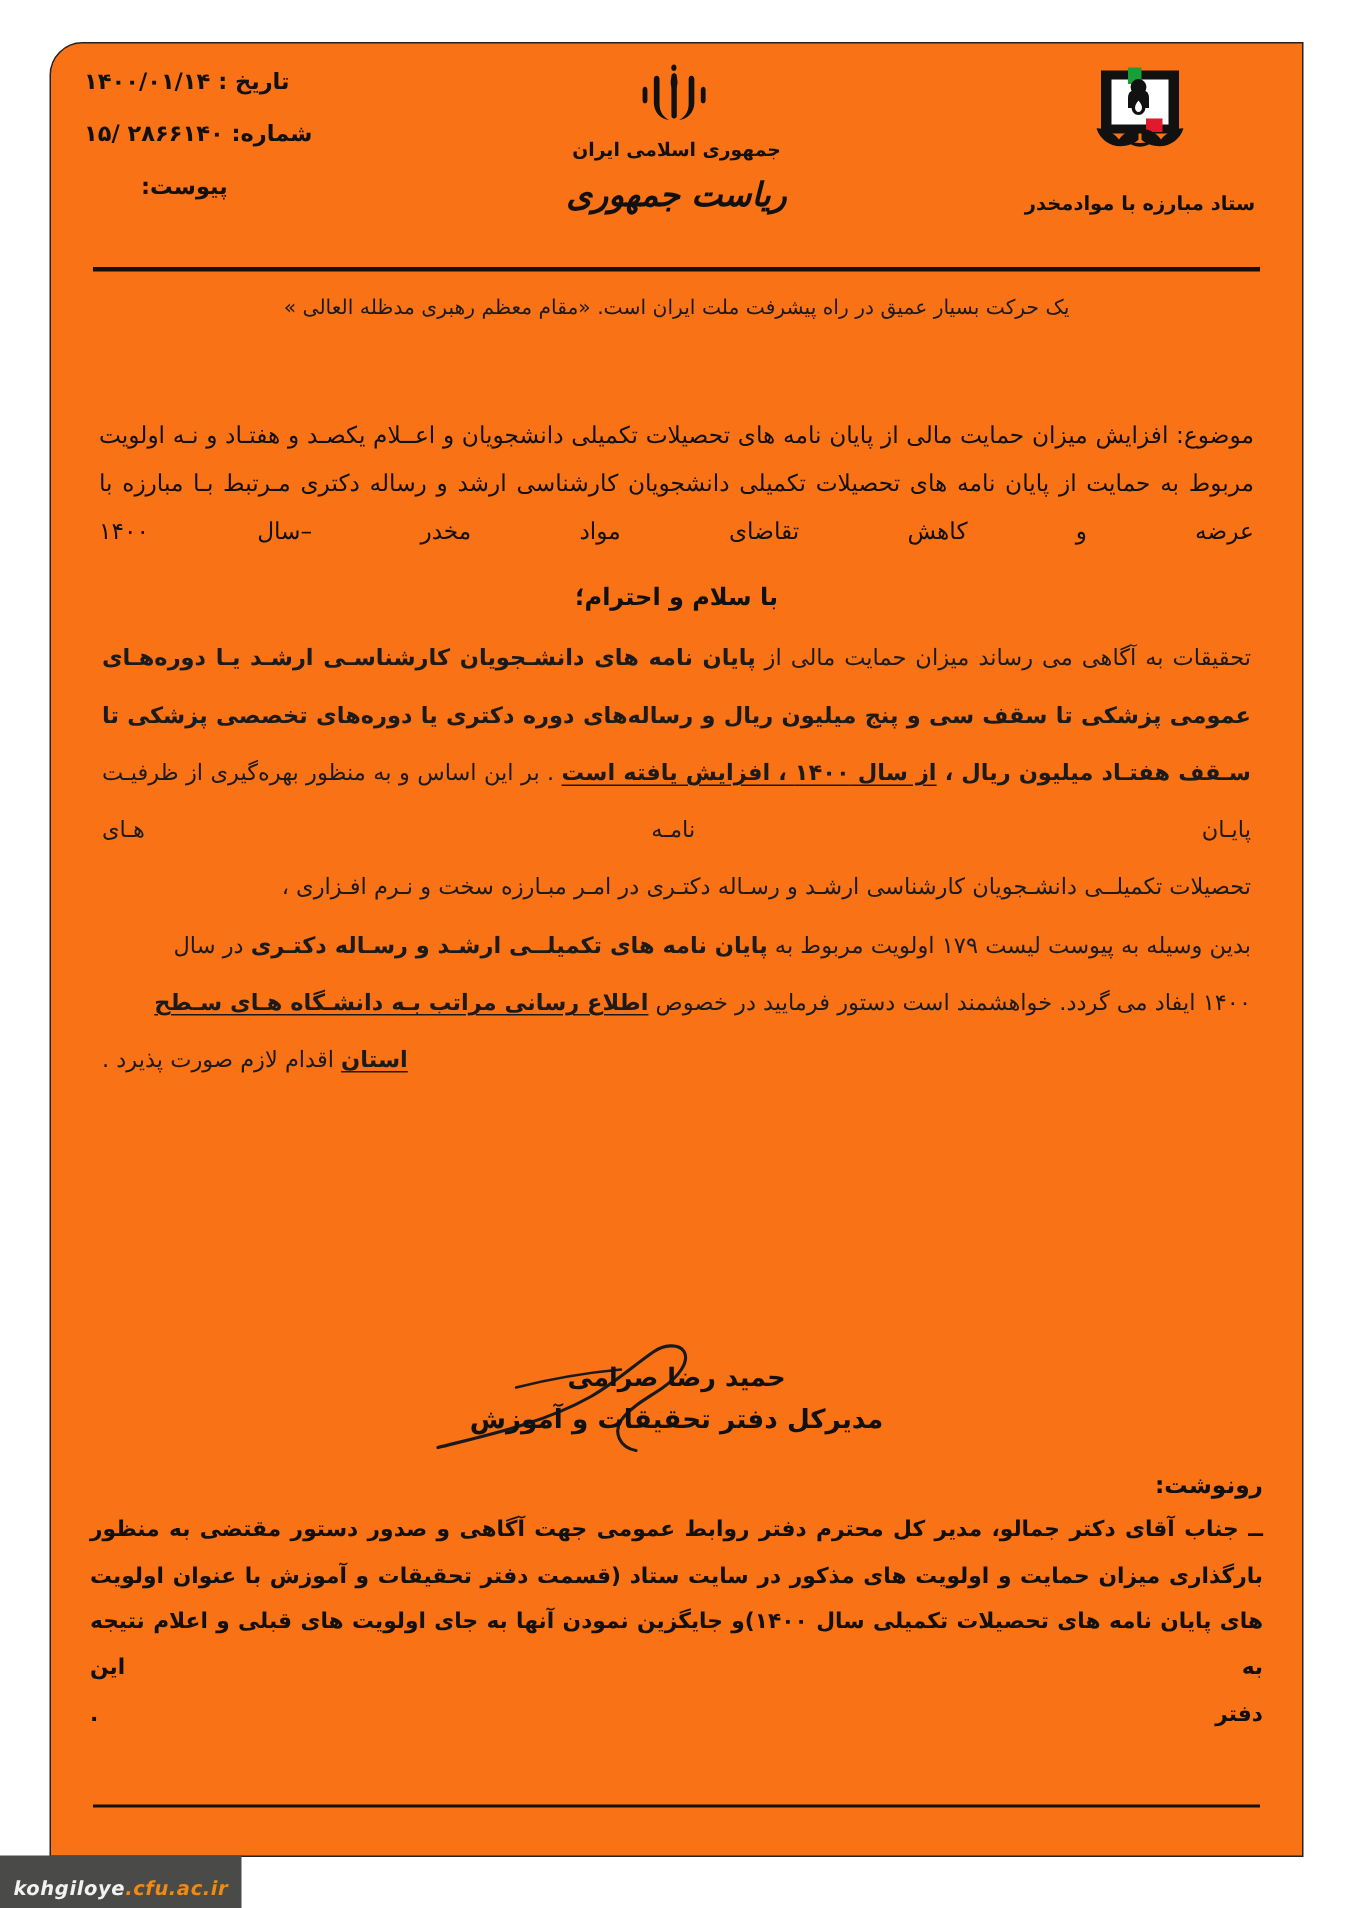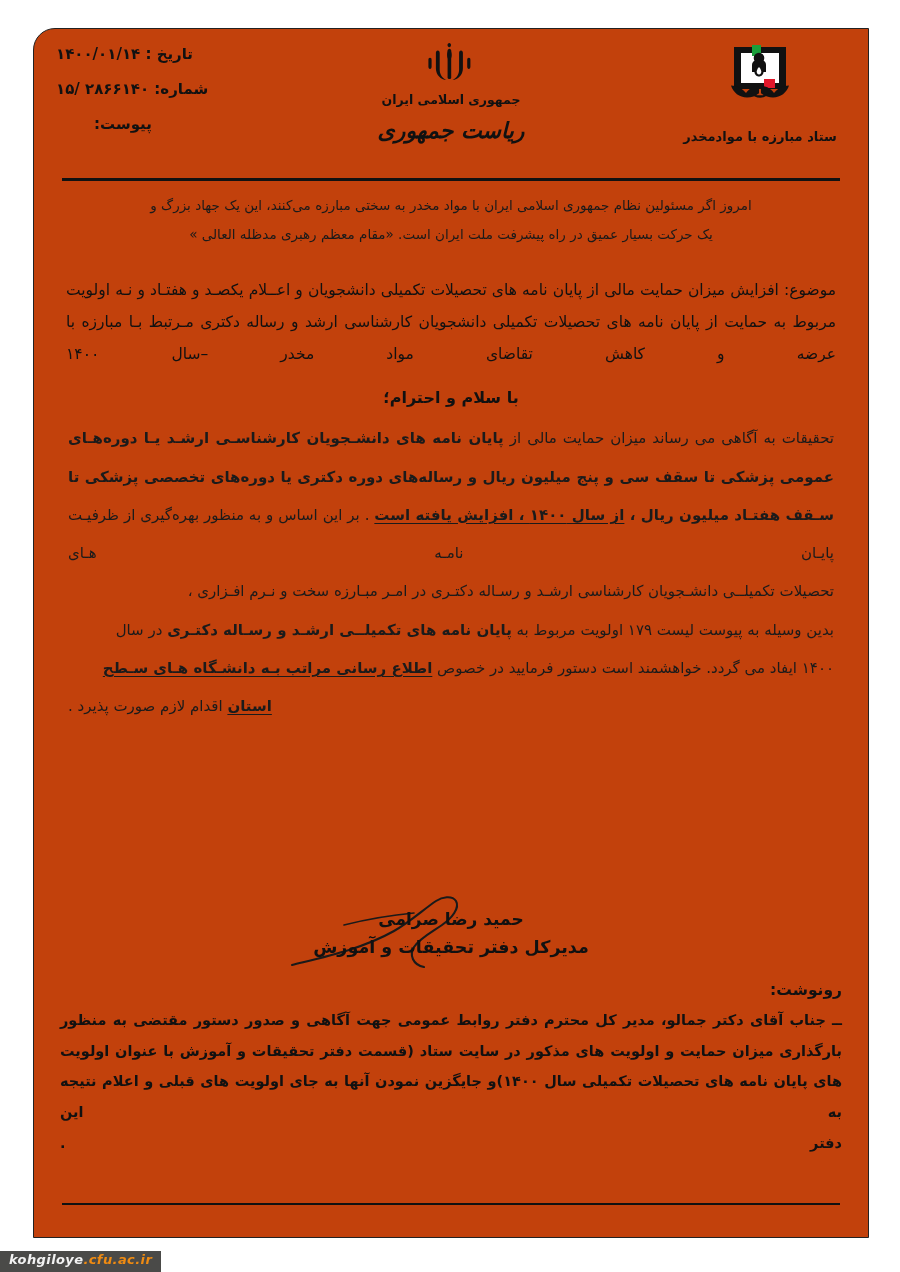--- a/index.html
+++ b/index.html
@@ -13,21 +13,21 @@
     overflow:hidden;
     color:#111;
   }
   .page{
     position:absolute;
     left:33px;top:28px;
     width:836px;height:1210px;
     border:1.5px solid #222;
     border-radius:22px 0 0 0;
     box-sizing:border-box;
-    background:#c2410c;
+    background:#f97316;
   }
   
   .header{
     position:absolute;left:0;top:0;width:100%;height:140px;
   }
   .hdr-fields{
     position:absolute;right:auto;left:22px;top:16px;
     width:250px;text-align:left;direction:rtl;
   }
   .hdr-row{
@@ -133,21 +133,21 @@
   }
   .foot-web .url{
     font-family:"Liberation Serif","DejaVu Serif",serif;
     font-weight:normal;font-size:13px;margin-right:26px;direction:ltr;
     display:inline-block;
   }
   
   .watermark{
     position:absolute;left:0;bottom:0;
     background:#4a4a48;
-    padding:2px 9px 6px 9px;
+    padding:16px 9px 6px 9px;
     font-family:"DejaVu Sans",sans-serif;
     font-size:13px;font-style:italic;font-weight:bold;
     direction:ltr;letter-spacing:0.4px;
     line-height:1;
   }
   .wm-a{color:#f2f2f2;}
   .wm-b{color:#ef8b12;}
 </style>
 </head>
 <body>
@@ -192,21 +192,20 @@
         <path d="M57 49c6 0 10 3 13 7 3.4-4.5 9-7.5 15-7.5-2 7-8.5 12-16 12-4.5 0-8.8-1.6-12-4.3z" fill="#111"></path>
         <path d="M46 56c3 1.5 6 2.3 10 2.3s7-.8 10-2.3c-3 3.2-6.4 4.8-10 4.8s-7-1.6-10-4.8z" fill="#111"></path>
       </svg>
       <div class="logo-cap">ستاد مبارزه با موادمخدر</div>
     </div>
   </div>
 
   <div class="rule"></div>
 
   <div class="quote">
-    <span class="ln">امروز اگر مسئولین نظام جمهوری اسلامی ایران با مواد مخدر به سختی مبارزه می‌کنند، این یک جهاد بزرگ و</span>
     <span class="ln">یک حرکت بسیار عمیق در راه پیشرفت ملت ایران است.   «مقام معظم رهبری مدظله العالی »</span>
   </div>
 
   <div class="content">
 
 
     <div class="subject">موضوع: افزایش میزان حمایت مالی  از پایان نامه های تحصیلات تکمیلی دانشجویان و اعــلام یکصـد و هفتـاد و نـه اولویت  مربوط به حمایت از  پایان نامه های تحصیلات تکمیلی دانشجویان کارشناسی ارشد و رساله دکتری مـرتبط بـا مبارزه با عرضه و کاهش تقاضای مواد مخدر –سال ۱۴۰۰</div>
 
     <div class="greeting">با سلام و احترام؛</div>
 

